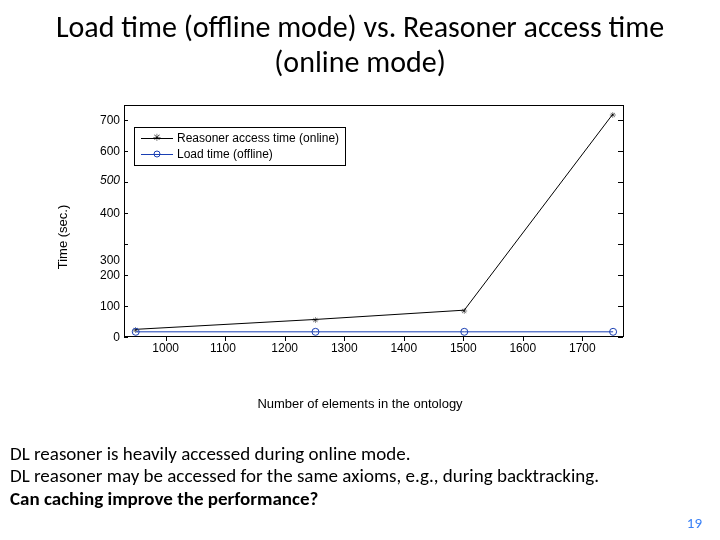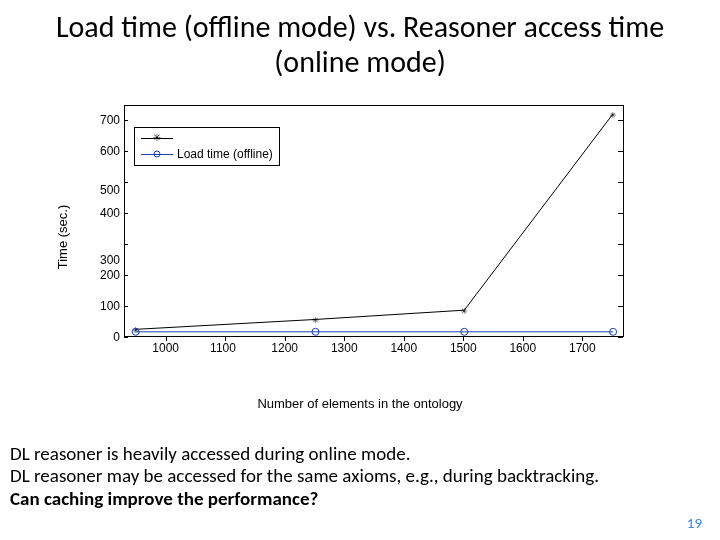--- a/index.html
+++ b/index.html
@@ -114,20 +114,21 @@
         <circle cx="339.2857142857143" cy="225.81333333333333" r="3.5" class="marker-circle"></circle>
         <circle cx="488.0952380952381" cy="225.81333333333333" r="3.5" class="marker-circle"></circle>
       </svg>
   </div>
   <div class="legend">
     <div class="legend-row">
       <span class="legend-mark">
           <span class="line"></span>
           <span class="star">✳</span>
         </span>
+      <span>Reasoner access time (online)</span>
     </div>
     <div class="legend-row">
       <span class="legend-mark">
           <span class="line" style="background:#1a3fb3"></span>
           <span class="circle"></span>
         </span>
       <span>Load time (offline)</span>
     </div>
   </div>
   <div id="ytick-holder"></div>
@@ -140,21 +141,21 @@
     <div class="dashmark" style="top: 209.067px; right: 17px;"></div>
     <div class="ytick" style="top: 178.133px;">200</div>
     <div class="tickmark-y" style="top: 178.133px;"></div>
     <div class="dashmark" style="top: 178.133px; right: 17px;"></div>
     <div class="ytick" style="top: 147.2px; margin-top: 16px;">300</div>
     <div class="tickmark-y" style="top: 147.2px;"></div>
     <div class="dashmark" style="top: 147.2px; right: 17px;"></div>
     <div class="ytick" style="top: 116.267px;">400</div>
     <div class="tickmark-y" style="top: 116.267px;"></div>
     <div class="dashmark" style="top: 116.267px; right: 17px;"></div>
-    <div class="ytick" style="top: 93px;">500</div>
+    <div class="ytick" style="top: 83px; font-style: italic;">500</div>
     <div class="tickmark-y" style="top: 85.3333px;"></div>
     <div class="dashmark" style="top: 85.3333px; right: 17px;"></div>
     <div class="ytick" style="top: 54.4px;">600</div>
     <div class="tickmark-y" style="top: 54.4px;"></div>
     <div class="dashmark" style="top: 54.4px; right: 17px;"></div>
     <div class="ytick" style="top: 23.4667px;">700</div>
     <div class="tickmark-y" style="top: 23.4667px;"></div>
     <div class="dashmark" style="top: 23.4667px; right: 17px;"></div>
     <div class="xtick" style="left: 85.6667px;">1000</div>
     <div class="tickmark-x" style="left: 85.6667px;"></div>

